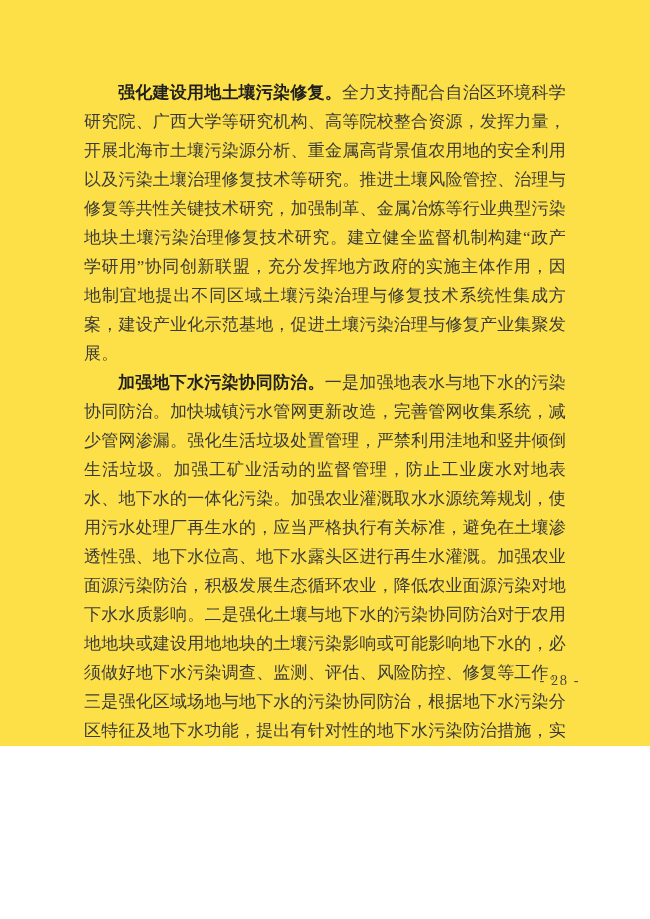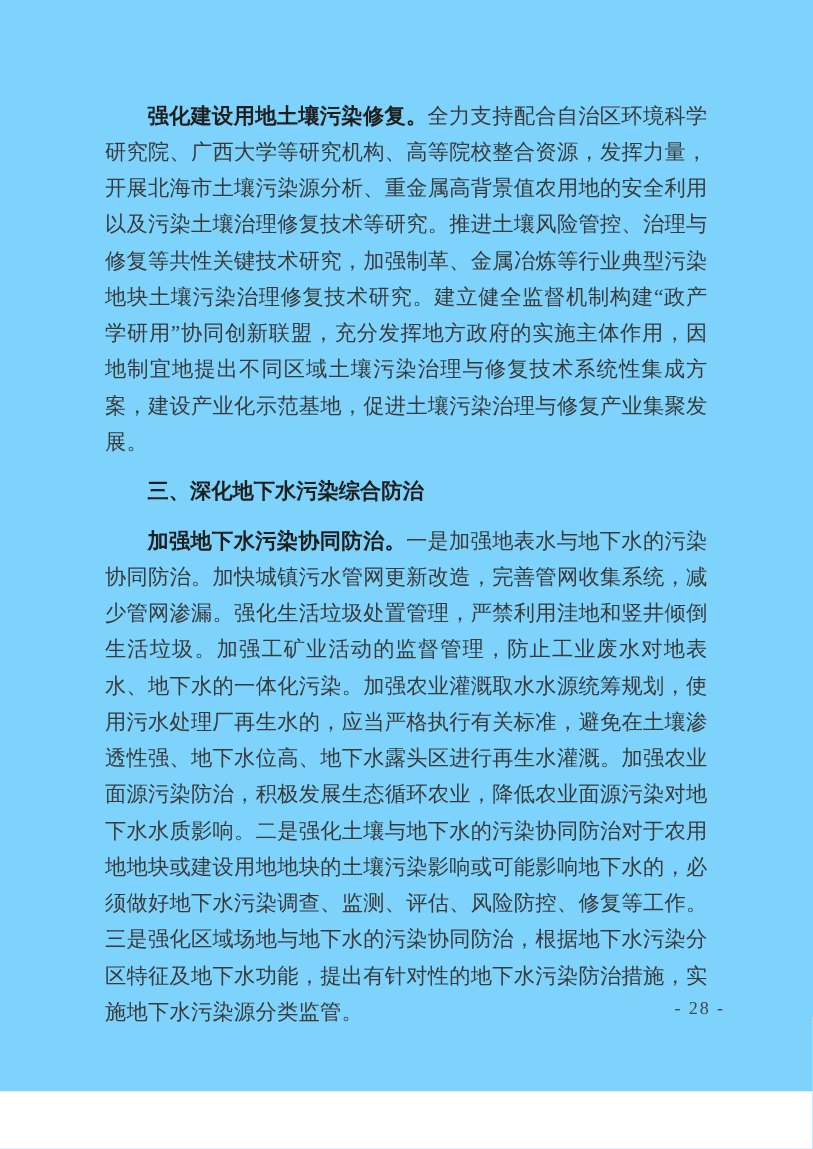--- a/index.html
+++ b/index.html
@@ -8,22 +8,22 @@
   }
   body {
     width: 650px;
     height: 919px;
     background: #ffffff;
     font-family: "Liberation Serif", "DejaVu Serif", serif;
   }
   .page {
     position: relative;
     width: 650px;
-    height: 873px;
-    background: #7dd3fc;
+    height: 746px;
+    background: #fde047;
     overflow: hidden;
   }
   .content {
     position: absolute;
     left: 84px;
     top: 78px;
     width: 482px;
   }
   .para {
     margin: 0;
@@ -58,20 +58,19 @@
   }
 </style>
 </head>
 <body>
 
 <div class="page">
   <div class="content">
 
     <p class="para"><span class="lead">强化建设用地土壤污染修复。</span><span>全力支持配合自治区环境科学研究院、广西大学等研究机构、高等院校整合资源，发挥力量，开展北海市土壤污染源分析、重金属高背景值农用地的安全利用以及污染土壤治理修复技术等研究。推进土壤风险管控、治理与修复等共性关键技术研究，加强制革、金属冶炼等行业典型污染地块土壤污染治理修复技术研究。建立健全监督机制构建“政产学研用”协同创新联盟，充分发挥地方政府的实施主体作用，因地制宜地提出不同区域土壤污染治理与修复技术系统性集成方案，建设产业化示范基地，促进土壤污染治理与修复产业集聚发展。</span></p>
 
-    <h3 class="section-heading">三、深化地下水污染综合防治</h3>
 
     <p class="para"><span class="lead">加强地下水污染协同防治。</span><span>一是加强地表水与地下水的污染协同防治。加快城镇污水管网更新改造，完善管网收集系统，减少管网渗漏。强化生活垃圾处置管理，严禁利用洼地和竖井倾倒生活垃圾。加强工矿业活动的监督管理，防止工业废水对地表水、地下水的一体化污染。加强农业灌溉取水水源统筹规划，使用污水处理厂再生水的，应当严格执行有关标准，避免在土壤渗透性强、地下水位高、地下水露头区进行再生水灌溉。加强农业面源污染防治，积极发展生态循环农业，降低农业面源污染对地下水水质影响。二是强化土壤与地下水的污染协同防治对于农用地地块或建设用地地块的土壤污染影响或可能影响地下水的，必须做好地下水污染调查、监测、评估、风险防控、修复等工作。三是强化区域场地与地下水的污染协同防治，根据地下水污染分区特征及地下水功能，提出有针对性的地下水污染防治措施，实施地下水污染源分类监管。</span></p>
 
   </div>
 
   <div class="page-number">- 28 -</div>
 </div>
 
 </body></html>

